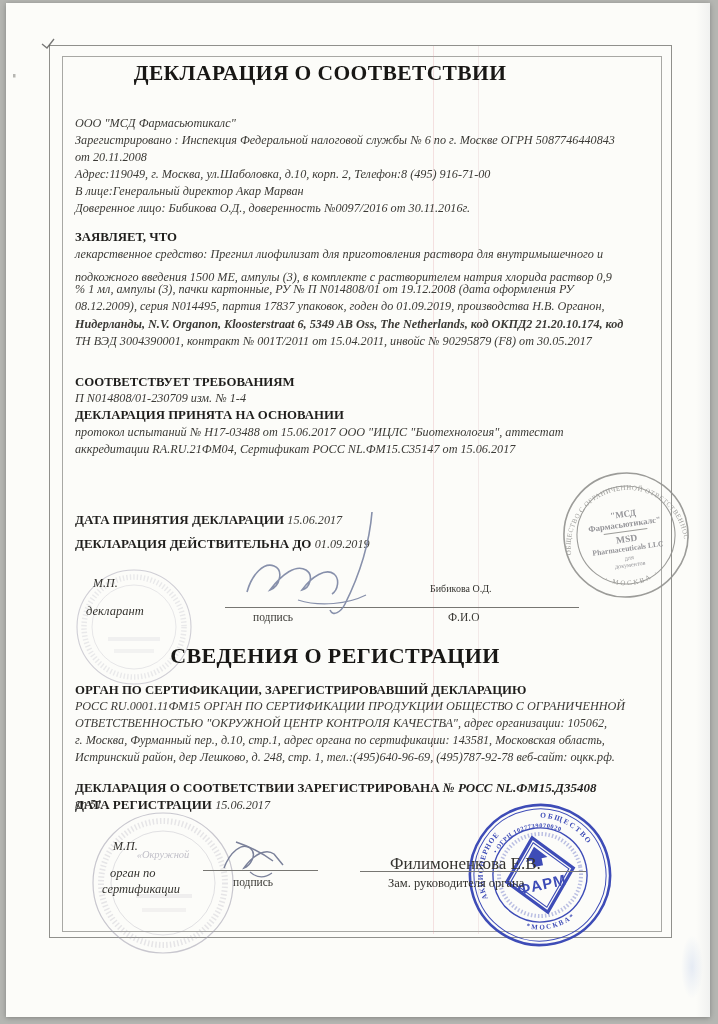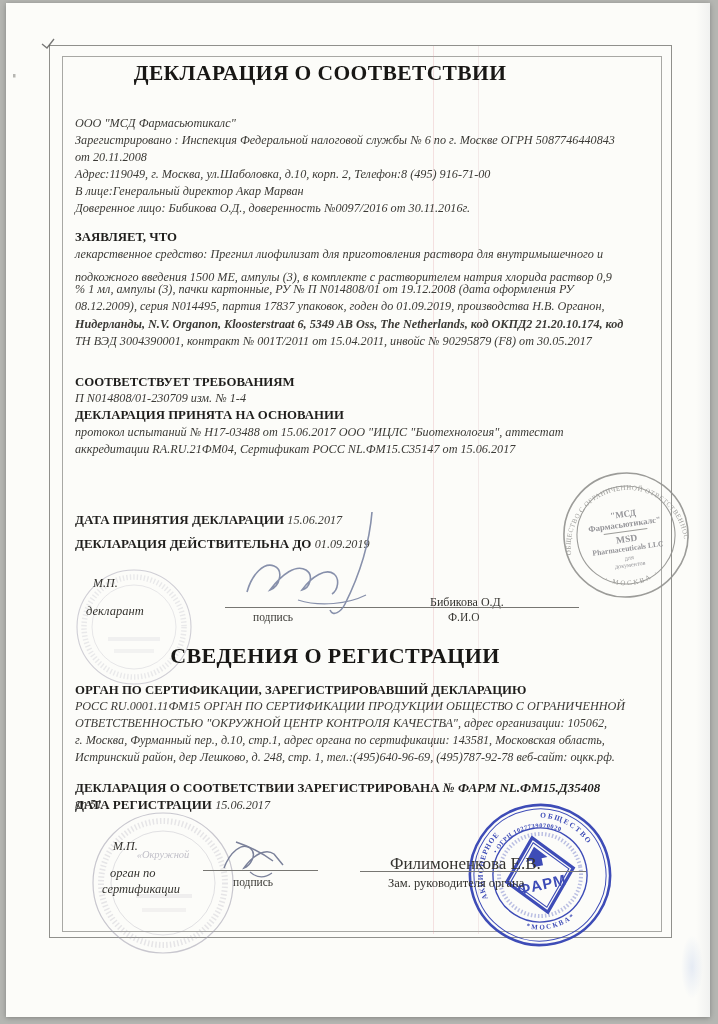--- a/index.html
+++ b/index.html
@@ -147,36 +147,36 @@
   </div>
   <div class="t txt-layer" style="left:75px;top:537px;font-size:13px;">
     <span class="b">ДЕКЛАРАЦИЯ ДЕЙСТВИТЕЛЬНА ДО</span>
     <span class="it body">01.09.2019</span>
   </div>
 
   <div class="t it txt-layer" style="left:93px;top:577px;font-size:12px;">М.П.</div>
   <div class="t it txt-layer" style="left:86px;top:605px;font-size:12.5px;">декларант</div>
   <div class="sline txt-layer" style="left:225px;top:607px;width:170px;"></div>
   <div class="t lbl txt-layer" style="left:253px;top:611px;">подпись</div>
-  <div class="t txt-layer" style="left:430px;top:583px;font-size:12px;margin-top:13px;">Бибикова О.Д.</div>
+  <div class="t txt-layer" style="left:430px;top:583px;font-size:10px;">Бибикова О.Д.</div>
   <div class="sline txt-layer" style="left:357px;top:607px;width:222px;"></div>
   <div class="t lbl txt-layer" style="left:448px;top:611px;">Ф.И.О</div>
 
   <div class="t title txt-layer" style="left:75px;top:644px;width:520px;font-size:22px;">СВЕДЕНИЯ О РЕГИСТРАЦИИ</div>
 
   <div class="t h txt-layer" style="left:75px;top:683px;">ОРГАН ПО СЕРТИФИКАЦИИ, ЗАРЕГИСТРИРОВАВШИЙ ДЕКЛАРАЦИЮ</div>
   <div class="t body it txt-layer" style="left:75px;top:700px;">РОСС RU.0001.11ФМ15 ОРГАН ПО СЕРТИФИКАЦИИ ПРОДУКЦИИ ОБЩЕСТВО С ОГРАНИЧЕННОЙ</div>
   <div class="t body it txt-layer" style="left:75px;top:717px;">ОТВЕТСТВЕННОСТЬЮ "ОКРУЖНОЙ ЦЕНТР КОНТРОЛЯ КАЧЕСТВА", адрес организации: 105062,</div>
   <div class="t body it txt-layer" style="left:75px;top:734px;">г. Москва, Фурманный пер., д.10, стр.1, адрес органа по сертификации: 143581, Московская область,</div>
   <div class="t body it txt-layer" style="left:75px;top:751px;">Истринский район, дер Лешково, д. 248, стр. 1, тел.:(495)640-96-69, (495)787-92-78 веб-сайт: оцкк.рф.</div>
   <div class="t body it txt-layer" style="left:75px;top:798px;">кп 51</div>
 
   <div class="t txt-layer" style="left:75px;top:781px;font-size:13px;">
     <span class="b">ДЕКЛАРАЦИЯ О СООТВЕТСТВИИ ЗАРЕГИСТРИРОВАНА</span>
-    <span class="b it">№ ФАРМ NL.ФМ15.Д35408</span>
+    <span class="b it">№ РОСС NL.ФМ15.Д35408</span>
   </div>
   <div class="t txt-layer" style="left:75px;top:798px;font-size:13px;">
     <span class="b">ДАТА РЕГИСТРАЦИИ</span>
     <span class="it body">15.06.2017</span>
   </div>
 
   <div class="t it txt-layer" style="left:113px;top:840px;font-size:12px;">М.П.</div>
   <div class="t it txt-layer" style="left:110px;top:867px;font-size:12.5px;">орган по</div>
   <div class="t it txt-layer" style="left:102px;top:883px;font-size:12.5px;">сертификации</div>
   <div class="sline txt-layer" style="left:203px;top:870px;width:115px;"></div>

